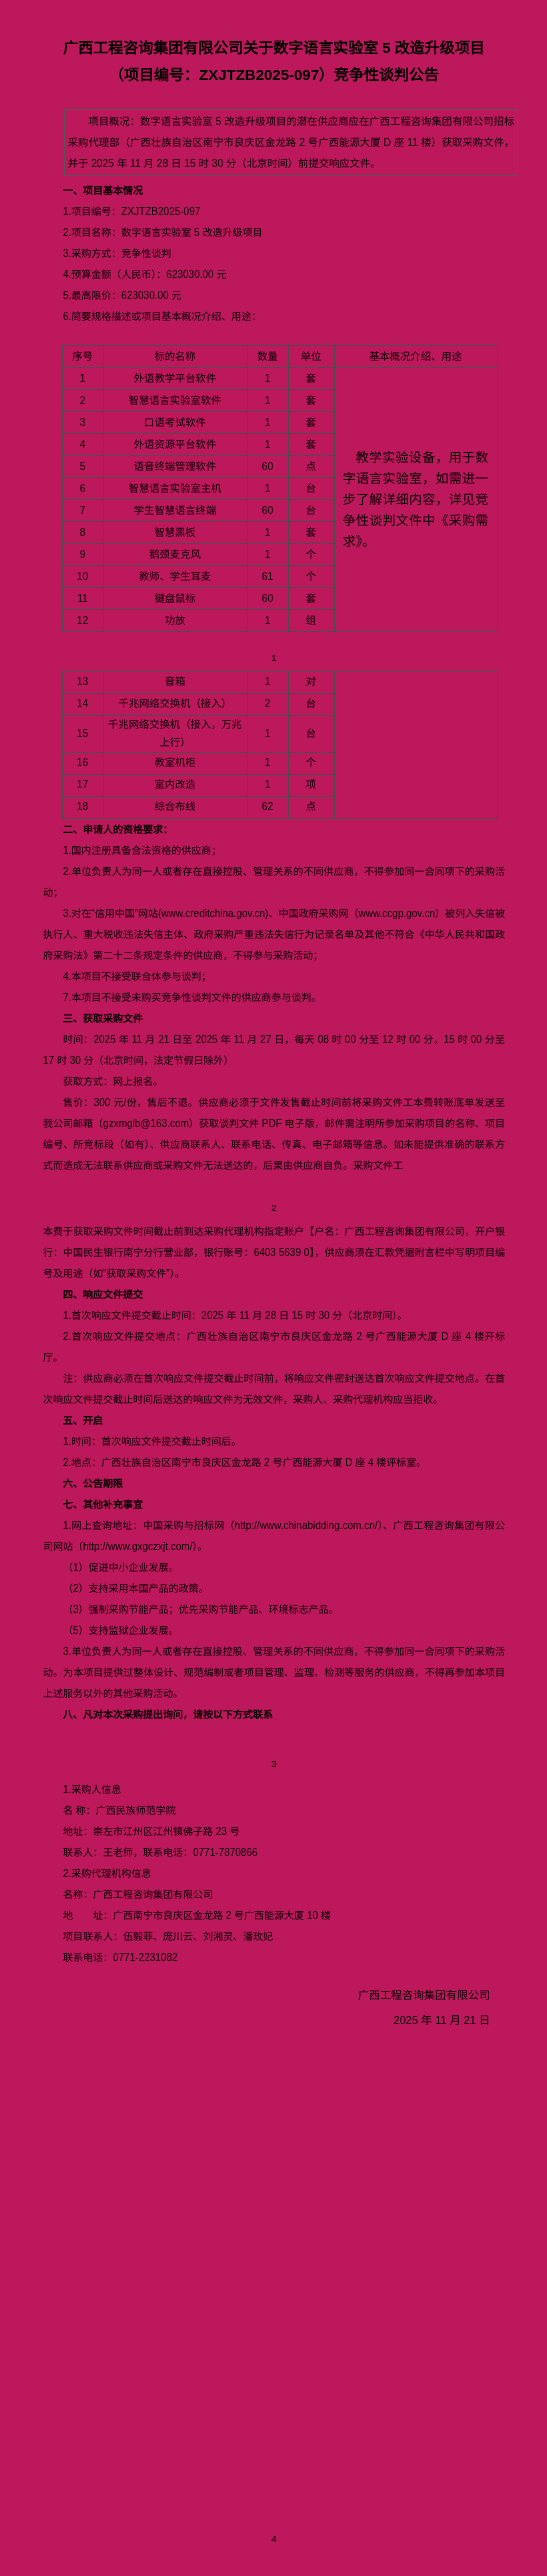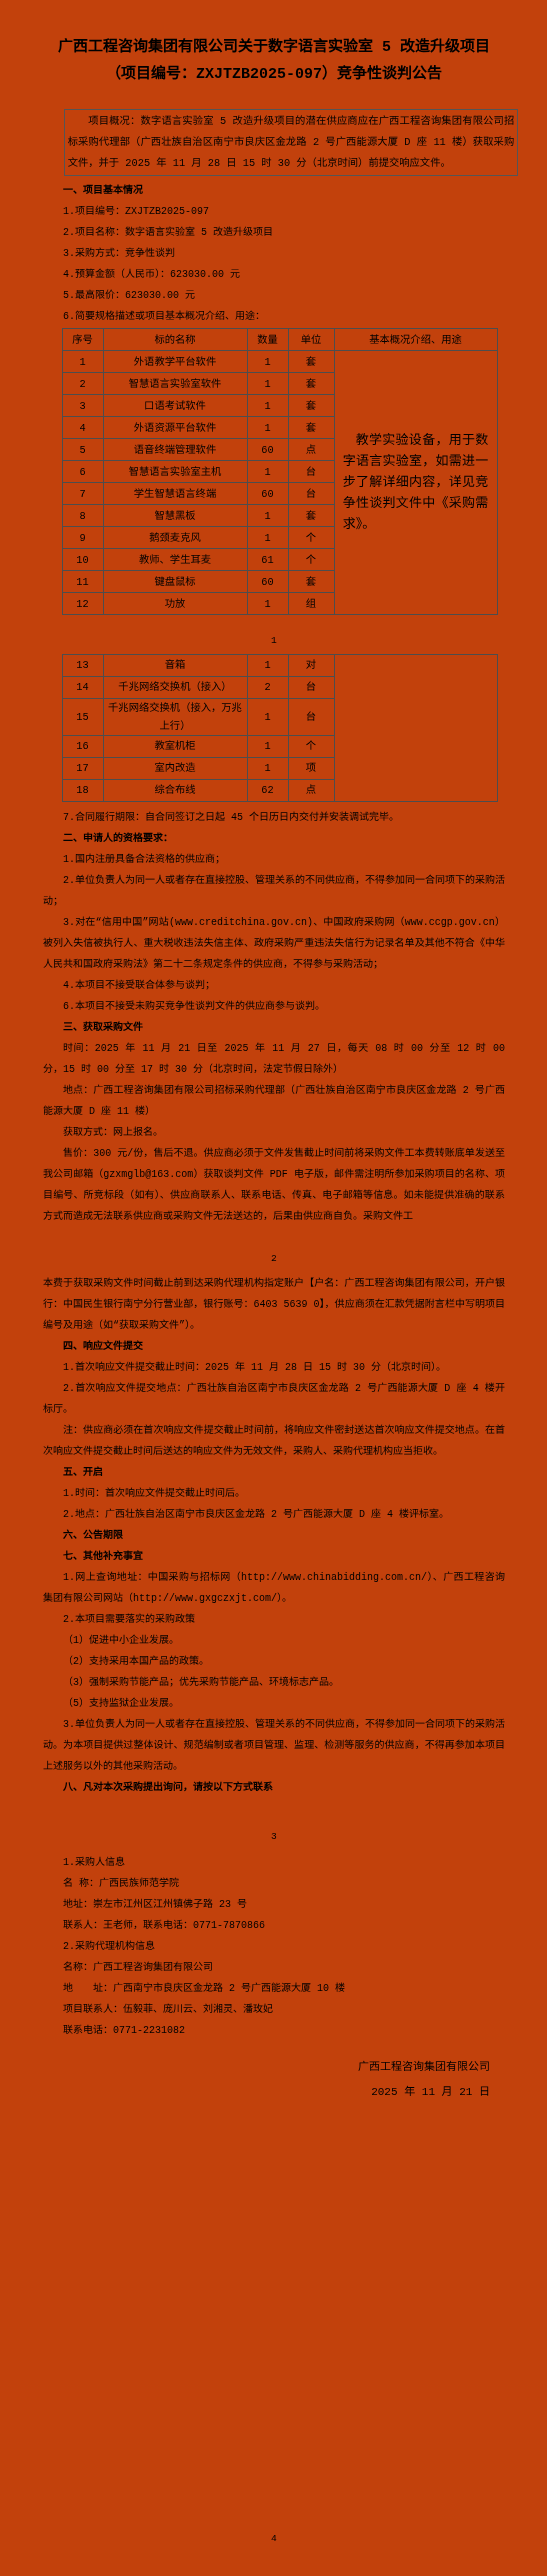--- a/index.html
+++ b/index.html
@@ -1,18 +1,18 @@
 <!DOCTYPE html>
 <html lang="zh-CN" style="font-size:11px"><head>
 <meta charset="utf-8">
 <style>
   html,body{margin:0;padding:0;background:#fff;}
   .doc{
-    width:548px;height:2576px;position:relative;overflow:hidden;background:#c2410c;
-    font-family:Liberation Mono, monospace;color:#000;
+    width:548px;height:2576px;position:relative;overflow:hidden;background:#be185d;
+    font-family:Liberation Sans, sans-serif;color:#000;
   }
   .content{padding:0 43px;}
   .doc-title{margin-top:34px;font-size:15px;font-weight:bold;text-align:center;line-height:27px;}
   .overview-box{
     box-sizing:border-box;width:454px;margin:20.5px 0 0 21px;border:0.7px solid #555;
     padding:1.4px 2.7px;font-size:10.3px;line-height:21px;text-align:justify;text-indent:2em;
   }
   p{margin:0;font-size:10px;line-height:21px;text-align:justify;text-indent:2em;}
   p.no-indent{text-indent:0;}
   .h{font-weight:bold;}
@@ -21,21 +21,21 @@
     margin-left:18.5px;width:435px;border-collapse:collapse;table-layout:fixed;
     font-size:10.3px;
   }
   table.items{border-top:1.4px solid #9a9a9a;}
   table.items td,table.items th{
     border:0.7px solid #4d4d4d;height:21px;text-align:center;vertical-align:middle;
     font-weight:normal;padding:0 1.4px;line-height:18px;
   }
   table.items .note-cell{padding:0 8.2px;}
   .note-text{font-size:13px;line-height:21px;text-align:justify;text-indent:1em;}
-  .seg1{margin-top:1px;}
+  .seg1{margin-top:18px;}
   .pagenum{font-size:9.6px;text-align:center;line-height:13.7px;}
   .pg1{margin:18.5px 0 6.2px 0;}
   .pg2{margin:25px 0 6.8px 0;}
   .pg3{margin:32px 0 8.2px 0;}
   .p-after-table{margin-top:5.5px;}
   .signature{margin-top:16.4px;text-align:right;padding-right:15px;font-size:11px;line-height:21px;}
   .signature .sig-date{margin-top:4.1px;}
   .footer-pagenum{position:absolute;left:0;right:0;bottom:30px;}
 </style>
 </head>
@@ -199,53 +199,50 @@
           </tr>
           <tr>
             <td>18</td>
             <td>综合布线</td>
             <td>62</td>
             <td>点</td>
           </tr>
         </tbody>
     </table>
 
-    <p class="p-after-table">7.合同履行期限：自合同签订之日起 45 个日历日内交付并安装调试完毕。</p>
 
     <p class="h">二、申请人的资格要求：</p>
     <p>1.国内注册具备合法资格的供应商；</p>
     <p>2.单位负责人为同一人或者存在直接控股、管理关系的不同供应商，不得参加同一合同项下的采购活动；</p>
     <p>3.对在“信用中国”网站(www.creditchina.gov.cn)、中国政府采购网（www.ccgp.gov.cn）被列入失信被执行人、重大税收违法失信主体、政府采购严重违法失信行为记录名单及其他不符合《中华人民共和国政府采购法》第二十二条规定条件的供应商，不得参与采购活动；</p>
     <p>4.本项目不接受联合体参与谈判；</p>
-    <p>6.本项目不接受未购买竞争性谈判文件的供应商参与谈判。</p>
+    <p>7.本项目不接受未购买竞争性谈判文件的供应商参与谈判。</p>
 
     <p class="h">三、获取采购文件</p>
     <p>时间：2025 年 11 月 21 日至 2025 年 11 月 27 日，每天 08 时 00 分至 12 时 00 分，15 时 00 分至 17 时 30 分（北京时间，法定节假日除外）</p>
-    <p>地点：广西工程咨询集团有限公司招标采购代理部（广西壮族自治区南宁市良庆区金龙路 2 号广西能源大厦 D 座 11 楼）</p>
     <p>获取方式：网上报名。</p>
     <p>售价：300 元/份，售后不退。供应商必须于文件发售截止时间前将采购文件工本费转账底单发送至我公司邮箱（gzxmglb@163.com）获取谈判文件 PDF 电子版，邮件需注明所参加采购项目的名称、项目编号、所竞标段（如有）、供应商联系人、联系电话、传真、电子邮箱等信息。如未能提供准确的联系方式而造成无法联系供应商或采购文件无法送达的，后果由供应商自负。采购文件工</p>
 
     <div class="pagenum pg2">2</div>
 
     <p class="no-indent">本费于获取采购文件时间截止前到达采购代理机构指定账户【户名：广西工程咨询集团有限公司，开户银行：中国民生银行南宁分行营业部，银行账号：6403 5639 0】，供应商须在汇款凭据附言栏中写明项目编号及用途（如“获取采购文件”）。</p>
 
     <p class="h">四、响应文件提交</p>
     <p>1.首次响应文件提交截止时间：2025 年 11 月 28 日 15 时 30 分（北京时间）。</p>
     <p>2.首次响应文件提交地点：广西壮族自治区南宁市良庆区金龙路 2 号广西能源大厦 D 座 4 楼开标厅。</p>
     <p>注：供应商必须在首次响应文件提交截止时间前，将响应文件密封送达首次响应文件提交地点。在首次响应文件提交截止时间后送达的响应文件为无效文件，采购人、采购代理机构应当拒收。</p>
 
     <p class="h">五、开启</p>
     <p>1.时间：首次响应文件提交截止时间后。</p>
     <p>2.地点：广西壮族自治区南宁市良庆区金龙路 2 号广西能源大厦 D 座 4 楼评标室。</p>
 
     <p class="h">六、公告期限</p>
 
     <p class="h">七、其他补充事宜</p>
     <p>1.网上查询地址：中国采购与招标网（http://www.chinabidding.com.cn/）、广西工程咨询集团有限公司网站（http://www.gxgczxjt.com/）。</p>
-    <p>2.本项目需要落实的采购政策</p>
     <p>（1）促进中小企业发展。</p>
     <p>（2）支持采用本国产品的政策。</p>
     <p>（3）强制采购节能产品；优先采购节能产品、环境标志产品。</p>
     <p>（5）支持监狱企业发展。</p>
     <p>3.单位负责人为同一人或者存在直接控股、管理关系的不同供应商，不得参加同一合同项下的采购活动。为本项目提供过整体设计、规范编制或者项目管理、监理、检测等服务的供应商，不得再参加本项目上述服务以外的其他采购活动。</p>
 
     <p class="h">八、凡对本次采购提出询问，请按以下方式联系</p>
 
     <div class="pagenum pg3">3</div>
 

